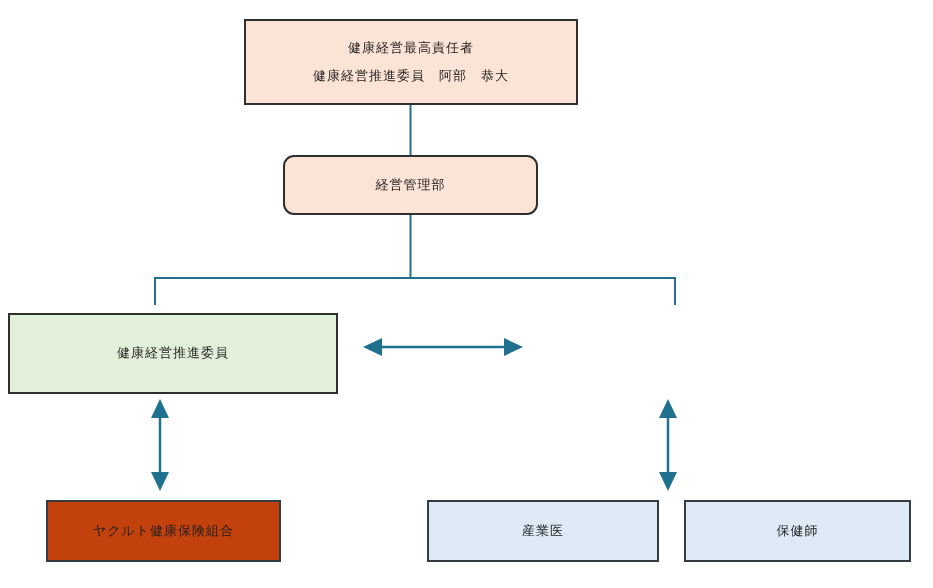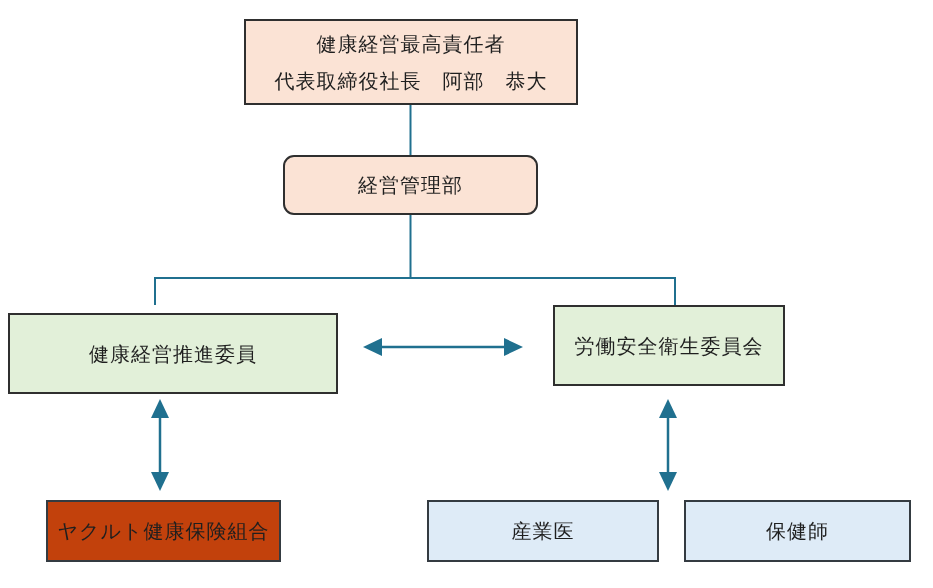--- a/index.html
+++ b/index.html
@@ -14,21 +14,21 @@
     position:absolute;left:0;top:0;width:933px;height:588px;
   }
   .node{
     position:absolute;
     box-sizing:border-box;
     display:flex;
     flex-direction:column;
     align-items:center;
     justify-content:center;
     text-align:center;
-    font-size:20px;
+    font-size:13px;
     color:#1f1f1f;
     letter-spacing:1px;
     line-height:1.3;
   }
   .node .line + .line{margin-top:11px;}
   .node-pink{border:2px solid #2f2f2f;}
   .node-green{border:2px solid #2f2f2f;}
   .node-blue{border:2px solid #343b41;}
 
   
@@ -68,34 +68,31 @@
 
     <g>
       <line x1="668" y1="414" x2="668" y2="477" stroke-width="2.5" stroke="#20708f"></line>
       <polygon points="668,399 659,418 677,418" fill="#20708f"></polygon>
       <polygon points="668,491 659,472 677,472" fill="#20708f"></polygon>
     </g>
   </svg>
 
   <div id="ceo-box" class="node node-pink" style="background-color: rgb(251, 227, 213);">
     <span class="line">健康経営最高責任者</span>
-    <span class="line">代表取締役社長　阿部　恭大</span>
+    <span class="line">健康経営推進委員　阿部　恭大</span>
   </div>
 
   <div id="management-box" class="node node-pink" style="background-color: rgb(251, 227, 213); border-radius: 11px;">
     <span class="line">経営管理部</span>
   </div>
 
   <div id="promotion-box" class="node node-green" style="background-color: rgb(226, 240, 217);">
     <span class="line">健康経営推進委員</span>
   </div>
 
-  <div id="safety-box" class="node node-green" style="background-color: rgb(226, 240, 217);">
-    <span class="line">労働安全衛生委員会</span>
-  </div>
 
   <div id="insurance-box" class="node node-blue" style="background-color: #c2410c;">
     <span class="line">ヤクルト健康保険組合</span>
   </div>
 
   <div id="physician-box" class="node node-blue" style="background-color: rgb(222, 235, 247);">
     <span class="line">産業医</span>
   </div>
 
   <div id="nurse-box" class="node node-blue" style="background-color: rgb(222, 235, 247);">

